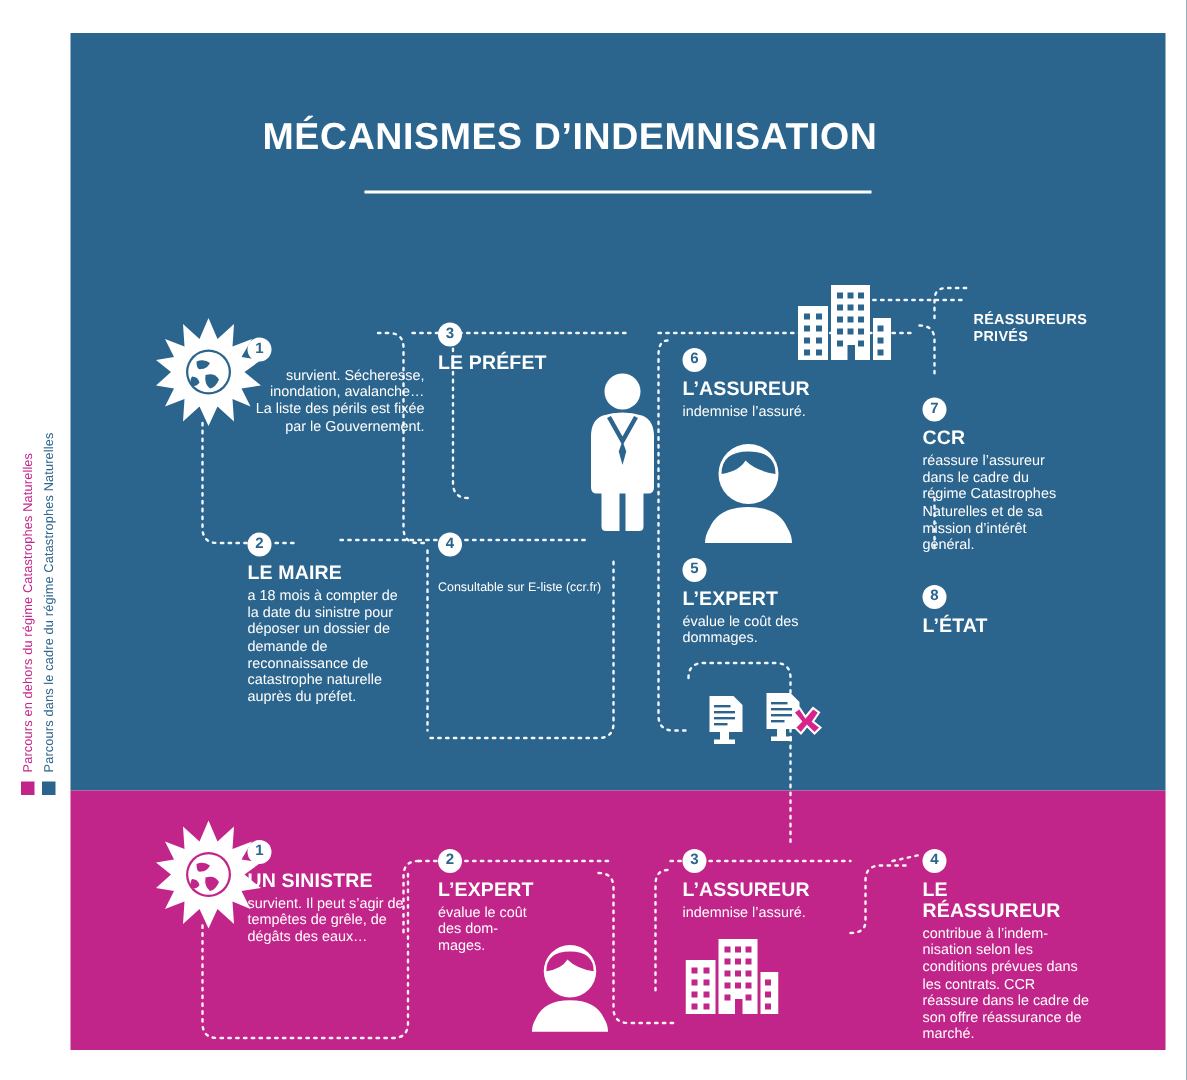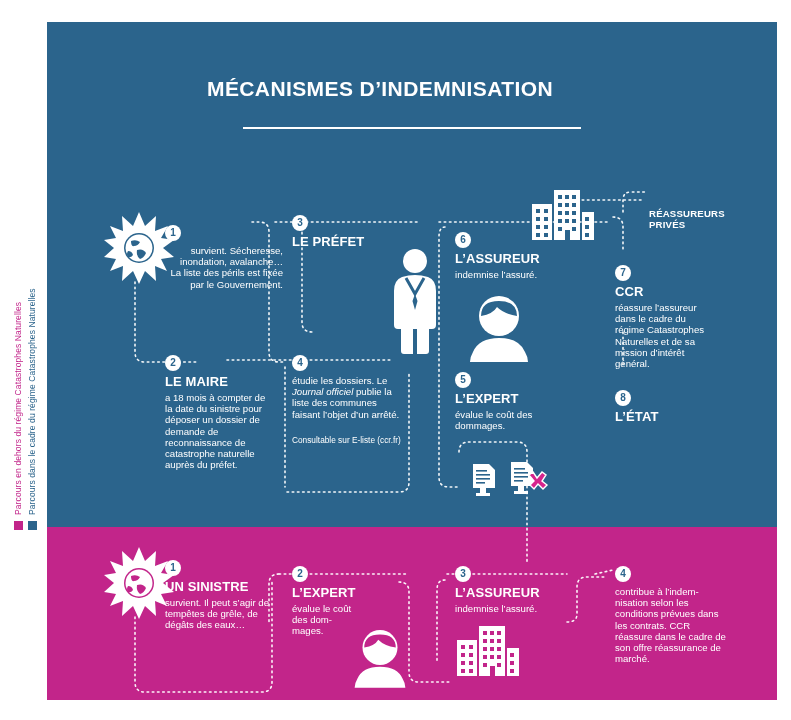--- a/index.html
+++ b/index.html
@@ -48,21 +48,21 @@
   #pink-panel{
     position:absolute; left:0; top:505px; width:730px; height:173px;
     background:#c2258a;
   }
 
   
   #title{
     position:absolute; left:0; top:55px; width:666px;
     text-align:center;
     color:#ffffff;
-    font-size:21px;
+    font-size:25px;
     font-weight:bold;
     letter-spacing:0.4px;
   }
   #title-rule{
     position:absolute; left:196px; top:105px;
     width:338px; height:2px; background:#ffffff;
   }
 
   
   .node{ position:absolute; color:#ffffff; }
@@ -190,24 +190,20 @@
     <g fill="#ffffff">
       <circle cx="23" cy="14" r="12"></circle>
       <path d="M10 30 q13 -4 26 0 q8 3 8 14 l0 34 q0 4 -4 4 l-3 0 l0 22 q0 3 -3 3 l-9 0 l0 -25 l-4 0 l0 25 l-9 0 q-3 0 -3 -3 l0 -22 l-3 0 q-4 0 -4 -4 l0 -34 q0 -11 8 -14z"></path>
     </g>
     <path d="M14 31 L23 47 L32 31" fill="none" stroke="#2b648c" stroke-width="3"></path>
     <path d="M23 47 l-2.5 7 l2.5 9 l2.5 -9 z" fill="#2b648c"></path>
   </svg>
 
   <div class="node" style="left:245px;top:333px;width:115px;">
     <div class="num">4</div>
-    <div class="body">
-      <span>étudie les dossiers.
-Le </span><span class="ital">Journal officiel</span><span> publie la liste des communes faisant l’objet d’un arrêté.</span>
-    </div>
     <div class="small">Consultable sur E-liste (ccr.fr)</div>
   </div>
 
   <div class="node" style="left:408px;top:350px;width:100px;">
     <div class="num">5</div>
     <div class="head">L’EXPERT</div>
     <div class="body">évalue le coût des dommages.</div>
   </div>
 
   <div class="node" style="left:408px;top:210px;width:110px;">
@@ -375,19 +371,20 @@
         <rect x="40" y="37" width="4" height="4"></rect>
       <rect x="53" y="27" width="4" height="4"></rect>
       <rect x="53" y="35" width="4" height="4"></rect>
       <rect x="53" y="43" width="4" height="4"></rect>
       <rect x="33" y="40" width="5" height="10"></rect>
     </g>
   </svg>
 
   <div class="node" style="left:568px;top:544px;width:112px;">
     <div class="num">4</div>
+    <div class="head">LE RÉASSUREUR</div>
     <div class="body">contribue à l’indem-nisation selon les conditions prévues dans les contrats. CCR réassure dans le cadre de son offre réassurance de marché.</div>
   </div>
 
   <div id="title">MÉCANISMES D’INDEMNISATION</div>
   <div id="title-rule"></div>
 
 </div>
 
 </body></html>

